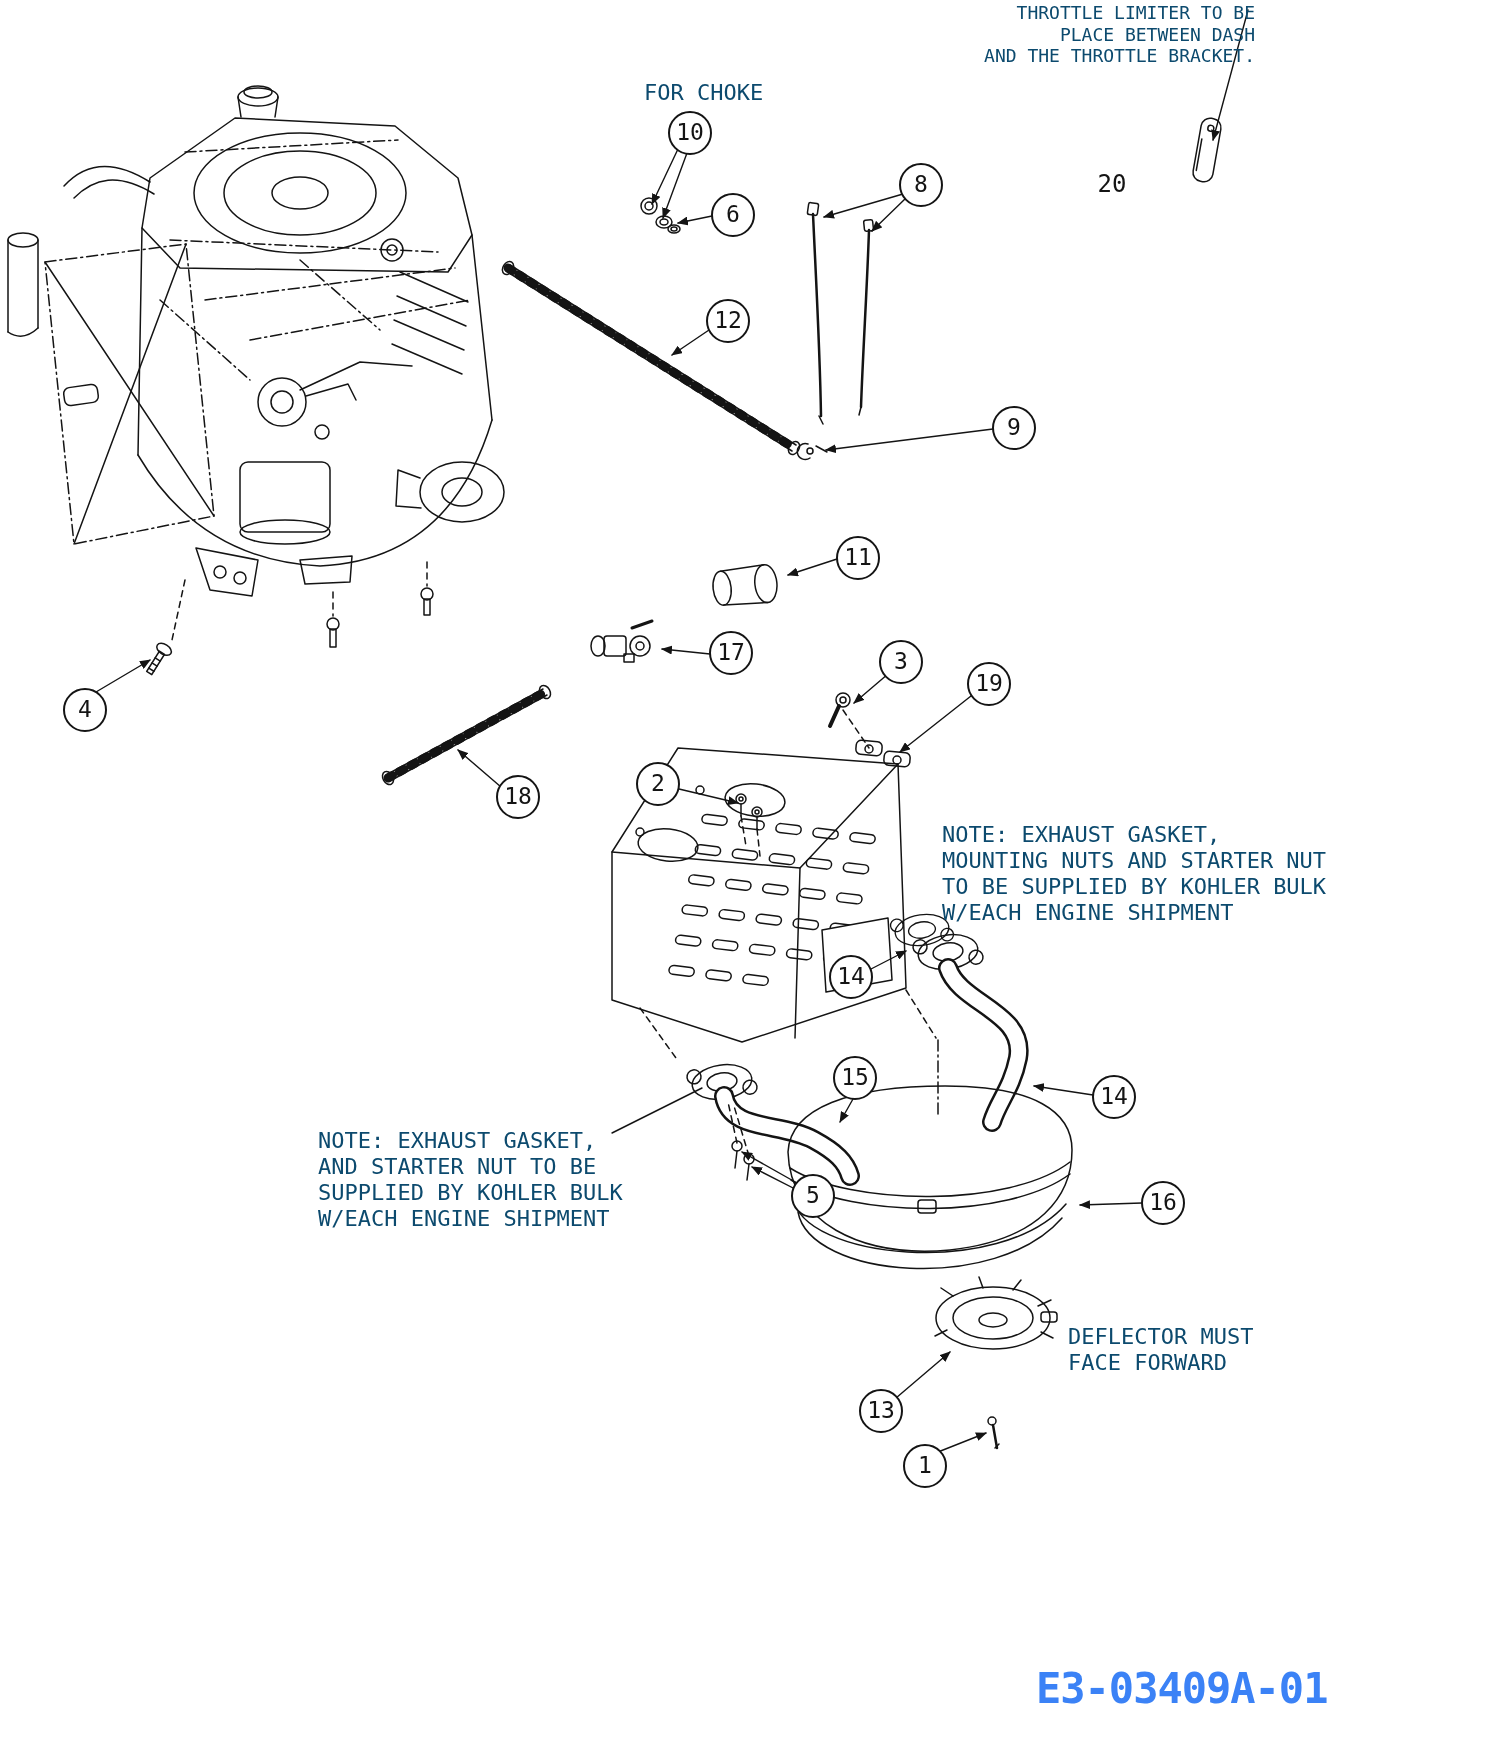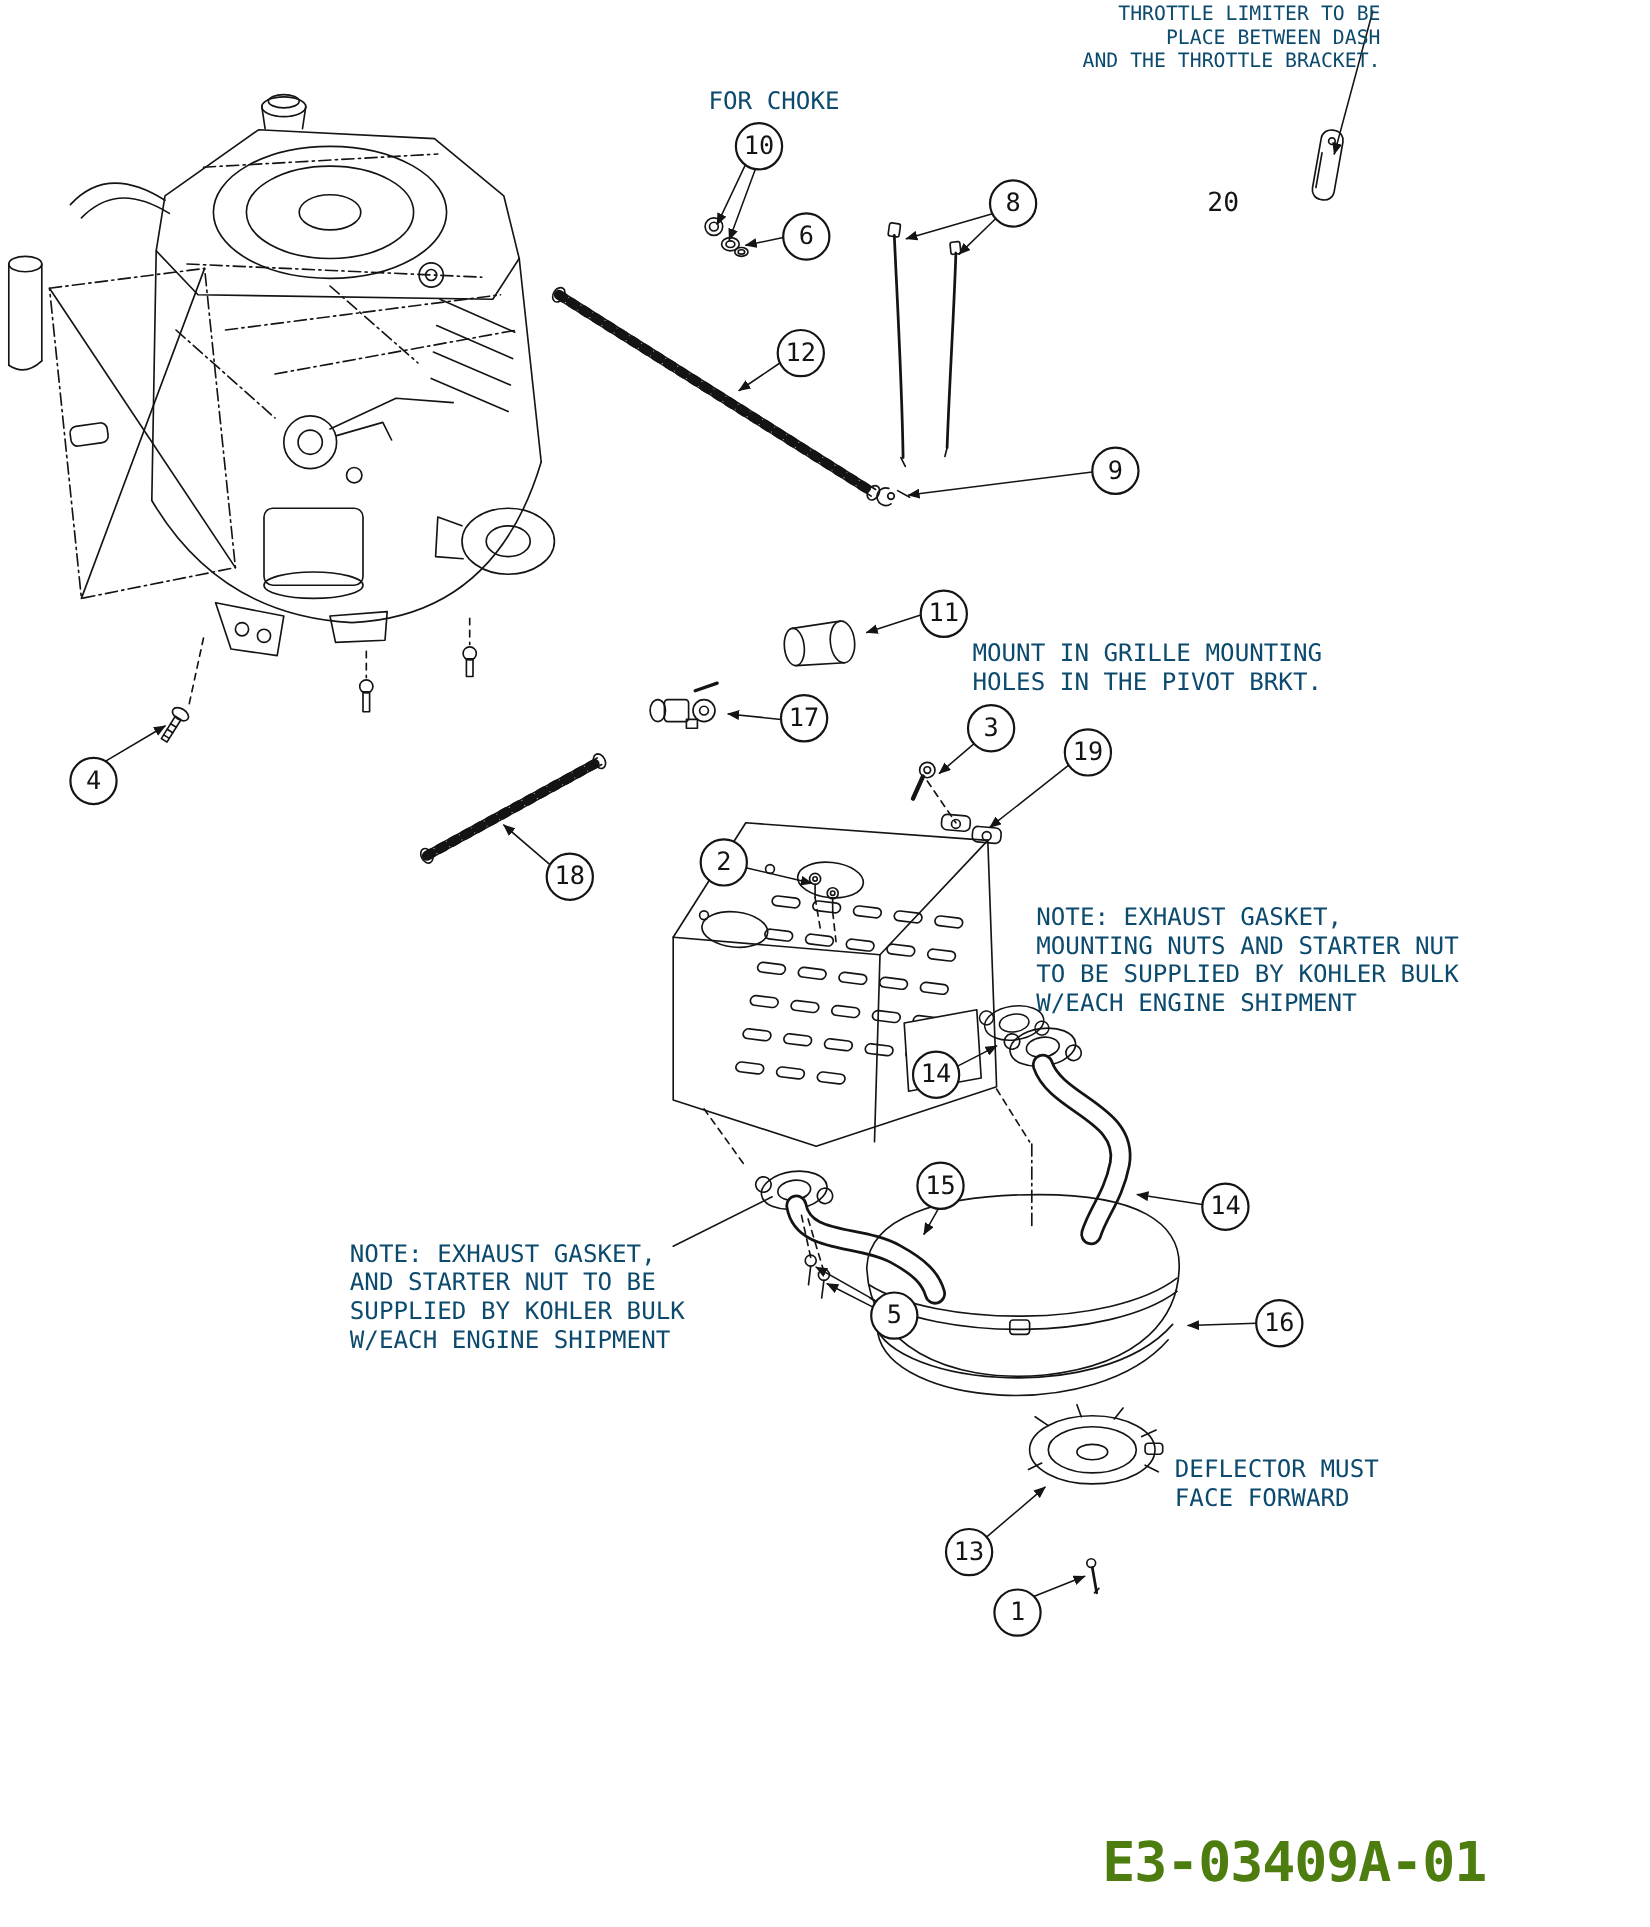--- a/index.html
+++ b/index.html
@@ -19,26 +19,26 @@
     white-space: pre;
     font-size: 22px;
     line-height: 1.18;
     letter-spacing: 0px;
     color: #0c4a6e;
   }
   .anno.small { font-size: 18px; line-height: 1.2; }
   .anno.right { text-align: right; }
   #drawing-number {
     position: absolute;
-    left: 1002px;
+    left: 1036px;
     top: 1664px;
-    font-size: 50px;
+    font-size: 42px;
     font-weight: bold;
     letter-spacing: -1px;
-    color: #4d7c0f;
+    color: #3b82f6;
   }
   .dd   { stroke-dasharray: 11 4 2 4; }
   .dash { stroke-dasharray: 6 5; }
   .callout circle { fill: #ffffff; stroke: #141414; stroke-width: 2; }
   .callout text {
     font-family: "DejaVu Sans Mono", monospace;
     font-size: 23px;
     fill: #141414;
     stroke: none;
     text-anchor: middle;
@@ -437,22 +437,20 @@
       </g>
     </g>
   </svg>
 
   <div class="anno small right" style="left:955px; top:2px; width:300px;">THROTTLE LIMITER TO BE
 PLACE BETWEEN DASH
 AND THE THROTTLE BRACKET.</div>
 
   <div class="anno" style="left:644px; top:80px;">FOR CHOKE</div>
 
-  <div class="anno" style="left:884px; top:582px;">MOUNT IN GRILLE MOUNTING
-HOLES IN THE PIVOT BRKT.</div>
 
   <div class="anno" style="left:942px; top:822px;">NOTE: EXHAUST GASKET,
 MOUNTING NUTS AND STARTER NUT
 TO BE SUPPLIED BY KOHLER BULK
 W/EACH ENGINE SHIPMENT</div>
 
   <div class="anno" style="left:318px; top:1128px;">NOTE: EXHAUST GASKET,
 AND STARTER NUT TO BE
 SUPPLIED BY KOHLER BULK
 W/EACH ENGINE SHIPMENT</div>

